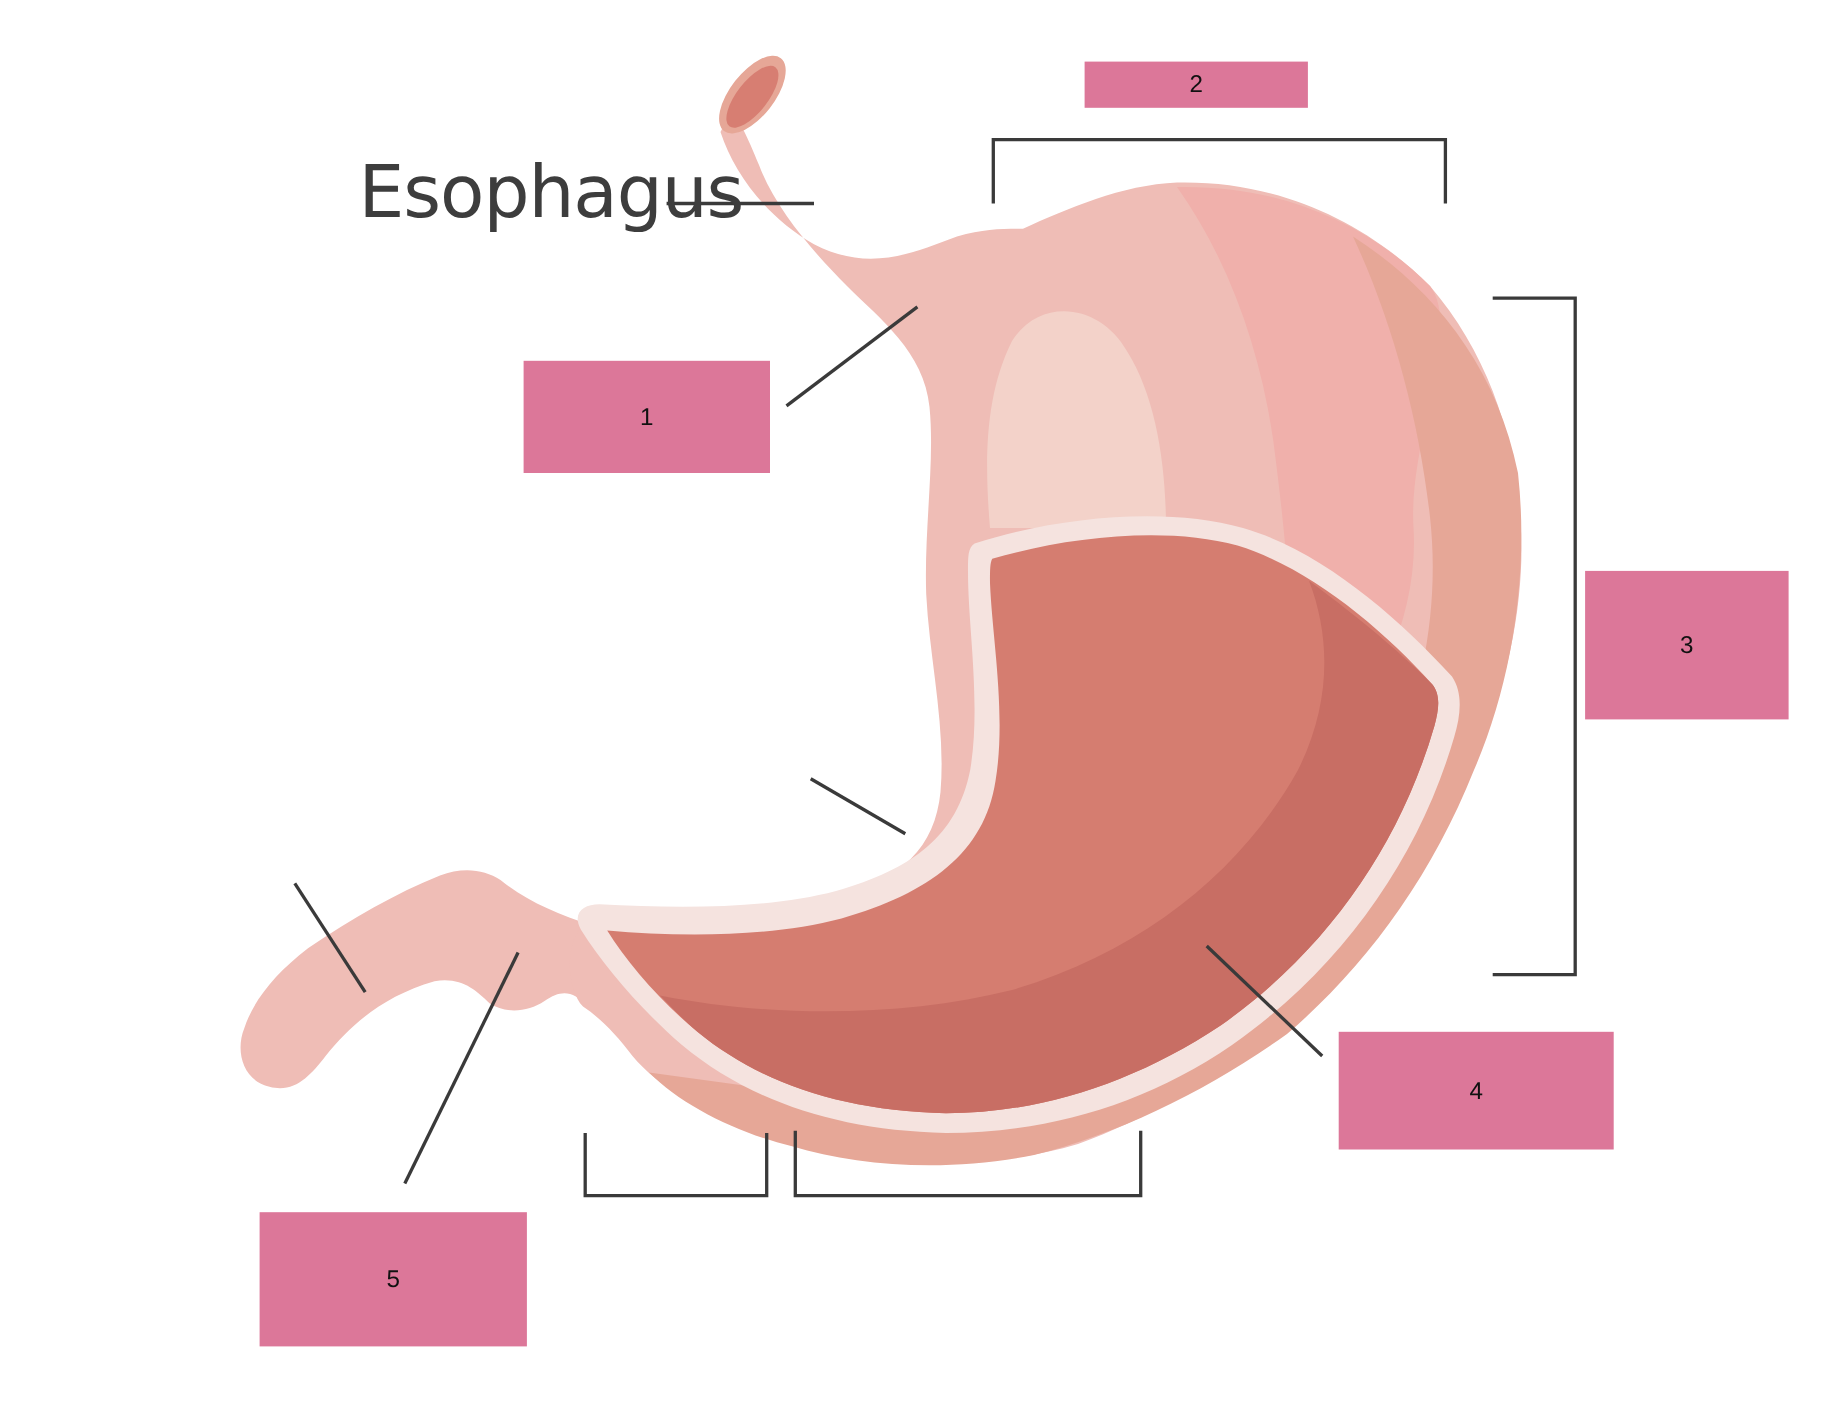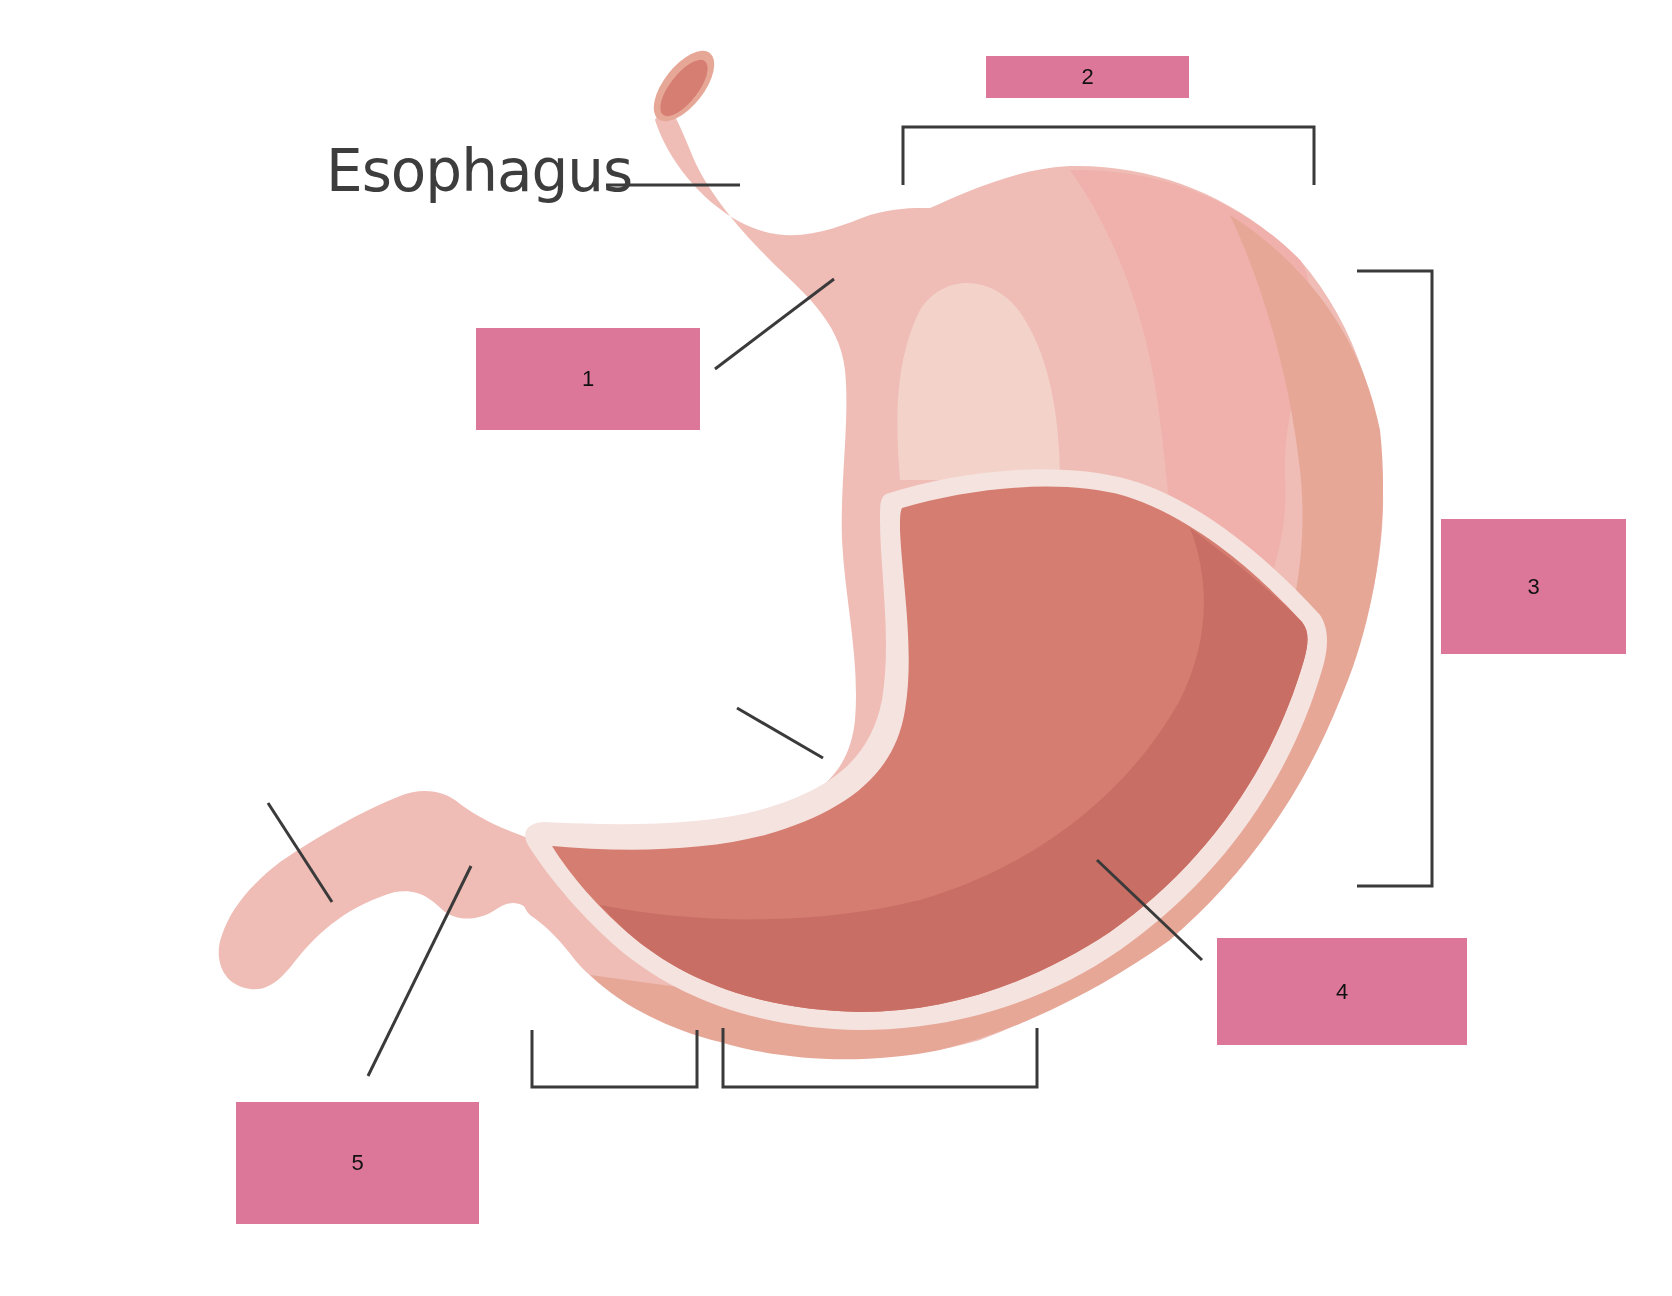--- a/index.html
+++ b/index.html
@@ -1,21 +1,21 @@
 <!DOCTYPE html>
 <html><head>
 <meta charset="utf-8">
 <style>
   html, body { margin: 0; padding: 0; background: #ffffff; }
   body { width: 1672px; height: 1296px; position: relative; overflow: hidden;
          font-family: "Liberation Sans", "DejaVu Sans", sans-serif; }
   #diagram { position: absolute; left: 0; top: 0; width: 1672px; height: 1296px; }
   .label-box { position: absolute; display: flex; align-items: center; justify-content: center;
                color: #111111; font-size: 22px; font-family: "Liberation Sans", sans-serif; }
-  .esophagus-label { position: absolute; left: 326px; top: 142px; font-size: 58px; color: #3d3d3d;
+  .esophagus-label { position: absolute; left: 326px; top: 142px; font-size: 66px; color: #3d3d3d;
                      font-family: "DejaVu Sans", sans-serif; letter-spacing: -1px; line-height: 1; }
 </style>
 </head>
 <body>
 
 <svg id="diagram" viewBox="0 0 1672 1296" xmlns="http://www.w3.org/2000/svg">
 
   <path d="M 540 842 C 505 830 480 820 455 800 C 440 790 420 788 400 796 C 360 812 320 835 280 862
            C 250 885 230 910 222 935 C 214 955 220 982 245 988 C 268 994 282 978 296 960
            C 320 930 350 905 395 892 C 420 888 432 900 445 912 C 460 922 480 920 495 910

